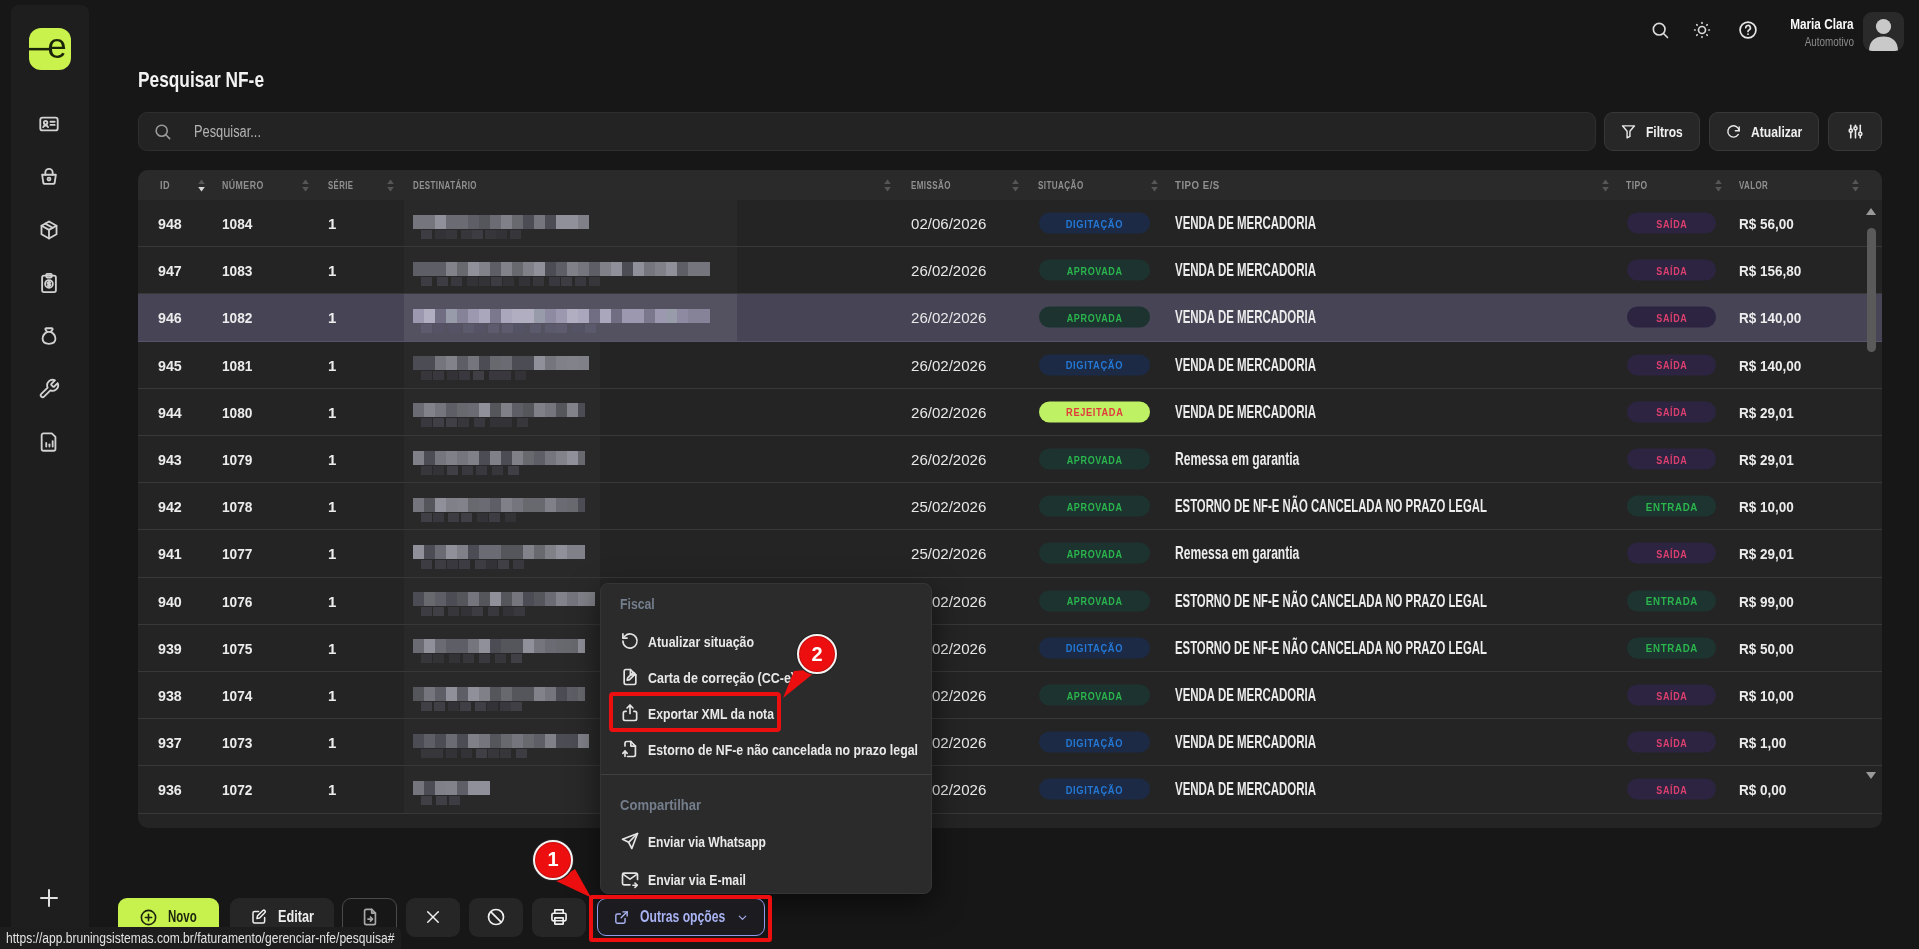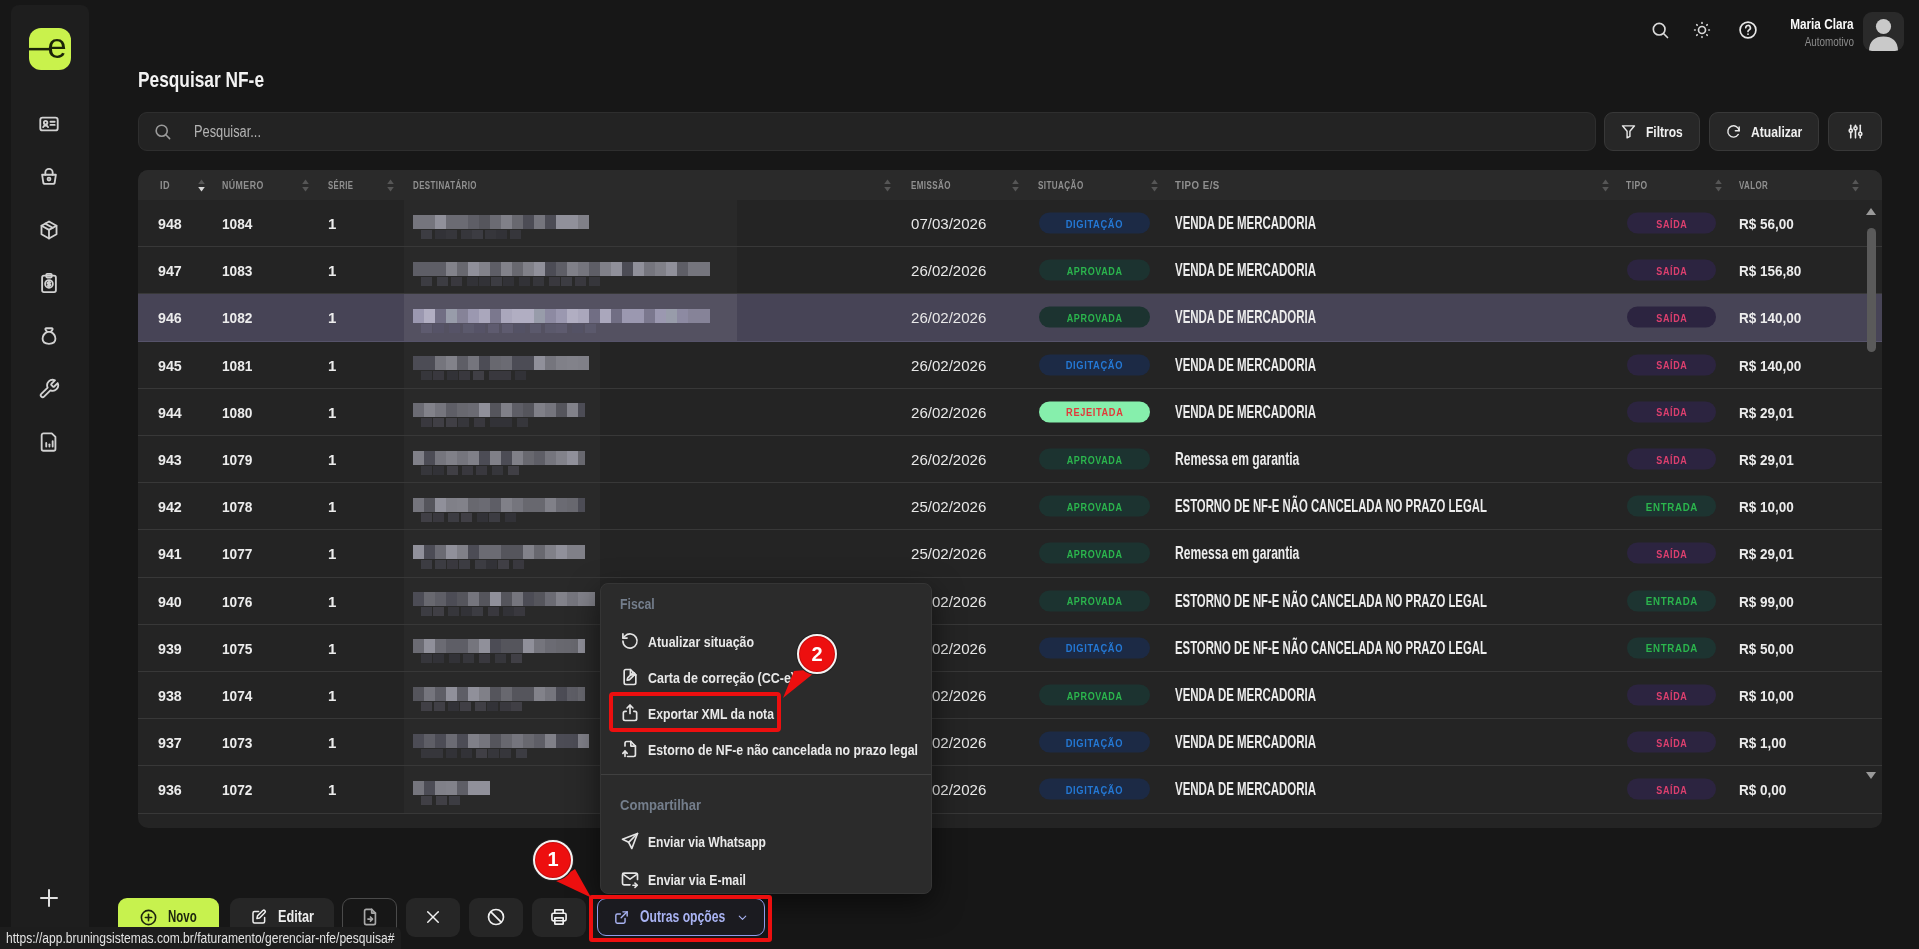--- a/index.html
+++ b/index.html
@@ -237,21 +237,21 @@
         <i style="left:440px;top:14.5px;width:11px;height:14px;background:#808088"></i>
         <i style="left:283px;top:29.5px;width:11px;height:9px;background:#403f46;opacity:.85"></i>
         <i style="left:297px;top:29.5px;width:11px;height:9px;background:#34343a;opacity:.85"></i>
         <i style="left:308px;top:29.5px;width:11px;height:9px;background:#38383e;opacity:.85"></i>
         <i style="left:323px;top:29.5px;width:11px;height:9px;background:#38383e;opacity:.85"></i>
         <i style="left:334px;top:29.5px;width:11px;height:9px;background:#403f46;opacity:.85"></i>
         <i style="left:347px;top:29.5px;width:11px;height:9px;background:#38383e;opacity:.85"></i>
         <i style="left:358px;top:29.5px;width:11px;height:9px;background:#34343a;opacity:.85"></i>
         <i style="left:372px;top:29.5px;width:11px;height:9px;background:#38383e;opacity:.85"></i>
       </div>
-      <div class="c " style="left:773px;transform:translateY(-50%) scaleX(1.004);transform-origin:0 50%;font-weight:400;color:#e8e8e8">07/03/2026</div>
+      <div class="c " style="left:773px;transform:translateY(-50%) scaleX(1.004);transform-origin:0 50%;font-weight:400;color:#e8e8e8">02/06/2026</div>
       <div class="pill" style="left:901px;width:111px;color:#2478d4;background:#1c2a45">
         <span style="transform:scaleX(0.81)">DIGITAÇÃO</span>
       </div>
       <div class="c " style="left:1037px;transform:translateY(-50%) scaleX(0.655);transform-origin:0 50%;font-weight:700;font-size:17.5px">VENDA DE MERCADORIA</div>
       <div class="pill" style="left:1489px;width:89px;color:#dd3f6e;background:#2c2440">
         <span style="transform:scaleX(0.782)">SAÍDA</span>
       </div>
       <div class="c " style="left:1601px;transform:translateY(-50%) scaleX(0.9);transform-origin:0 50%;font-weight:700">R$ 56,00</div>
     </div>
 <div class="row" style="top:77.2px;height:47.2px">
@@ -434,21 +434,21 @@
         <i style="left:283px;top:29.5px;width:11px;height:9px;background:#3c3b42;opacity:.85"></i>
         <i style="left:295px;top:29.5px;width:11px;height:9px;background:#44434a;opacity:.85"></i>
         <i style="left:308px;top:29.5px;width:11px;height:9px;background:#44434a;opacity:.85"></i>
         <i style="left:320px;top:29.5px;width:11px;height:9px;background:#38383e;opacity:.85"></i>
         <i style="left:336px;top:29.5px;width:11px;height:9px;background:#3c3b42;opacity:.85"></i>
         <i style="left:352px;top:29.5px;width:11px;height:9px;background:#34343a;opacity:.85"></i>
         <i style="left:363px;top:29.5px;width:11px;height:9px;background:#34343a;opacity:.85"></i>
         <i style="left:379px;top:29.5px;width:11px;height:9px;background:#38383e;opacity:.85"></i>
       </div>
       <div class="c " style="left:773px;transform:translateY(-50%) scaleX(1.004);transform-origin:0 50%;font-weight:400;color:#e8e8e8">26/02/2026</div>
-      <div class="pill" style="left:901px;width:111px;color:#e03a3a;background:#86efac">
+      <div class="pill" style="left:901px;width:111px;color:#e03a3a;background:#bef264">
         <span style="transform:scaleX(0.802)">REJEITADA</span>
       </div>
       <div class="c " style="left:1037px;transform:translateY(-50%) scaleX(0.655);transform-origin:0 50%;font-weight:700;font-size:17.5px">VENDA DE MERCADORIA</div>
       <div class="pill" style="left:1489px;width:89px;color:#dd3f6e;background:#2c2440">
         <span style="transform:scaleX(0.782)">SAÍDA</span>
       </div>
       <div class="c " style="left:1601px;transform:translateY(-50%) scaleX(0.9);transform-origin:0 50%;font-weight:700">R$ 29,01</div>
     </div>
 <div class="row" style="top:266.0px;height:47.2px">
       <div class="c id" style="left:20px;transform:translateY(-50%) scaleX(0.951);transform-origin:0 50%;">943</div>

